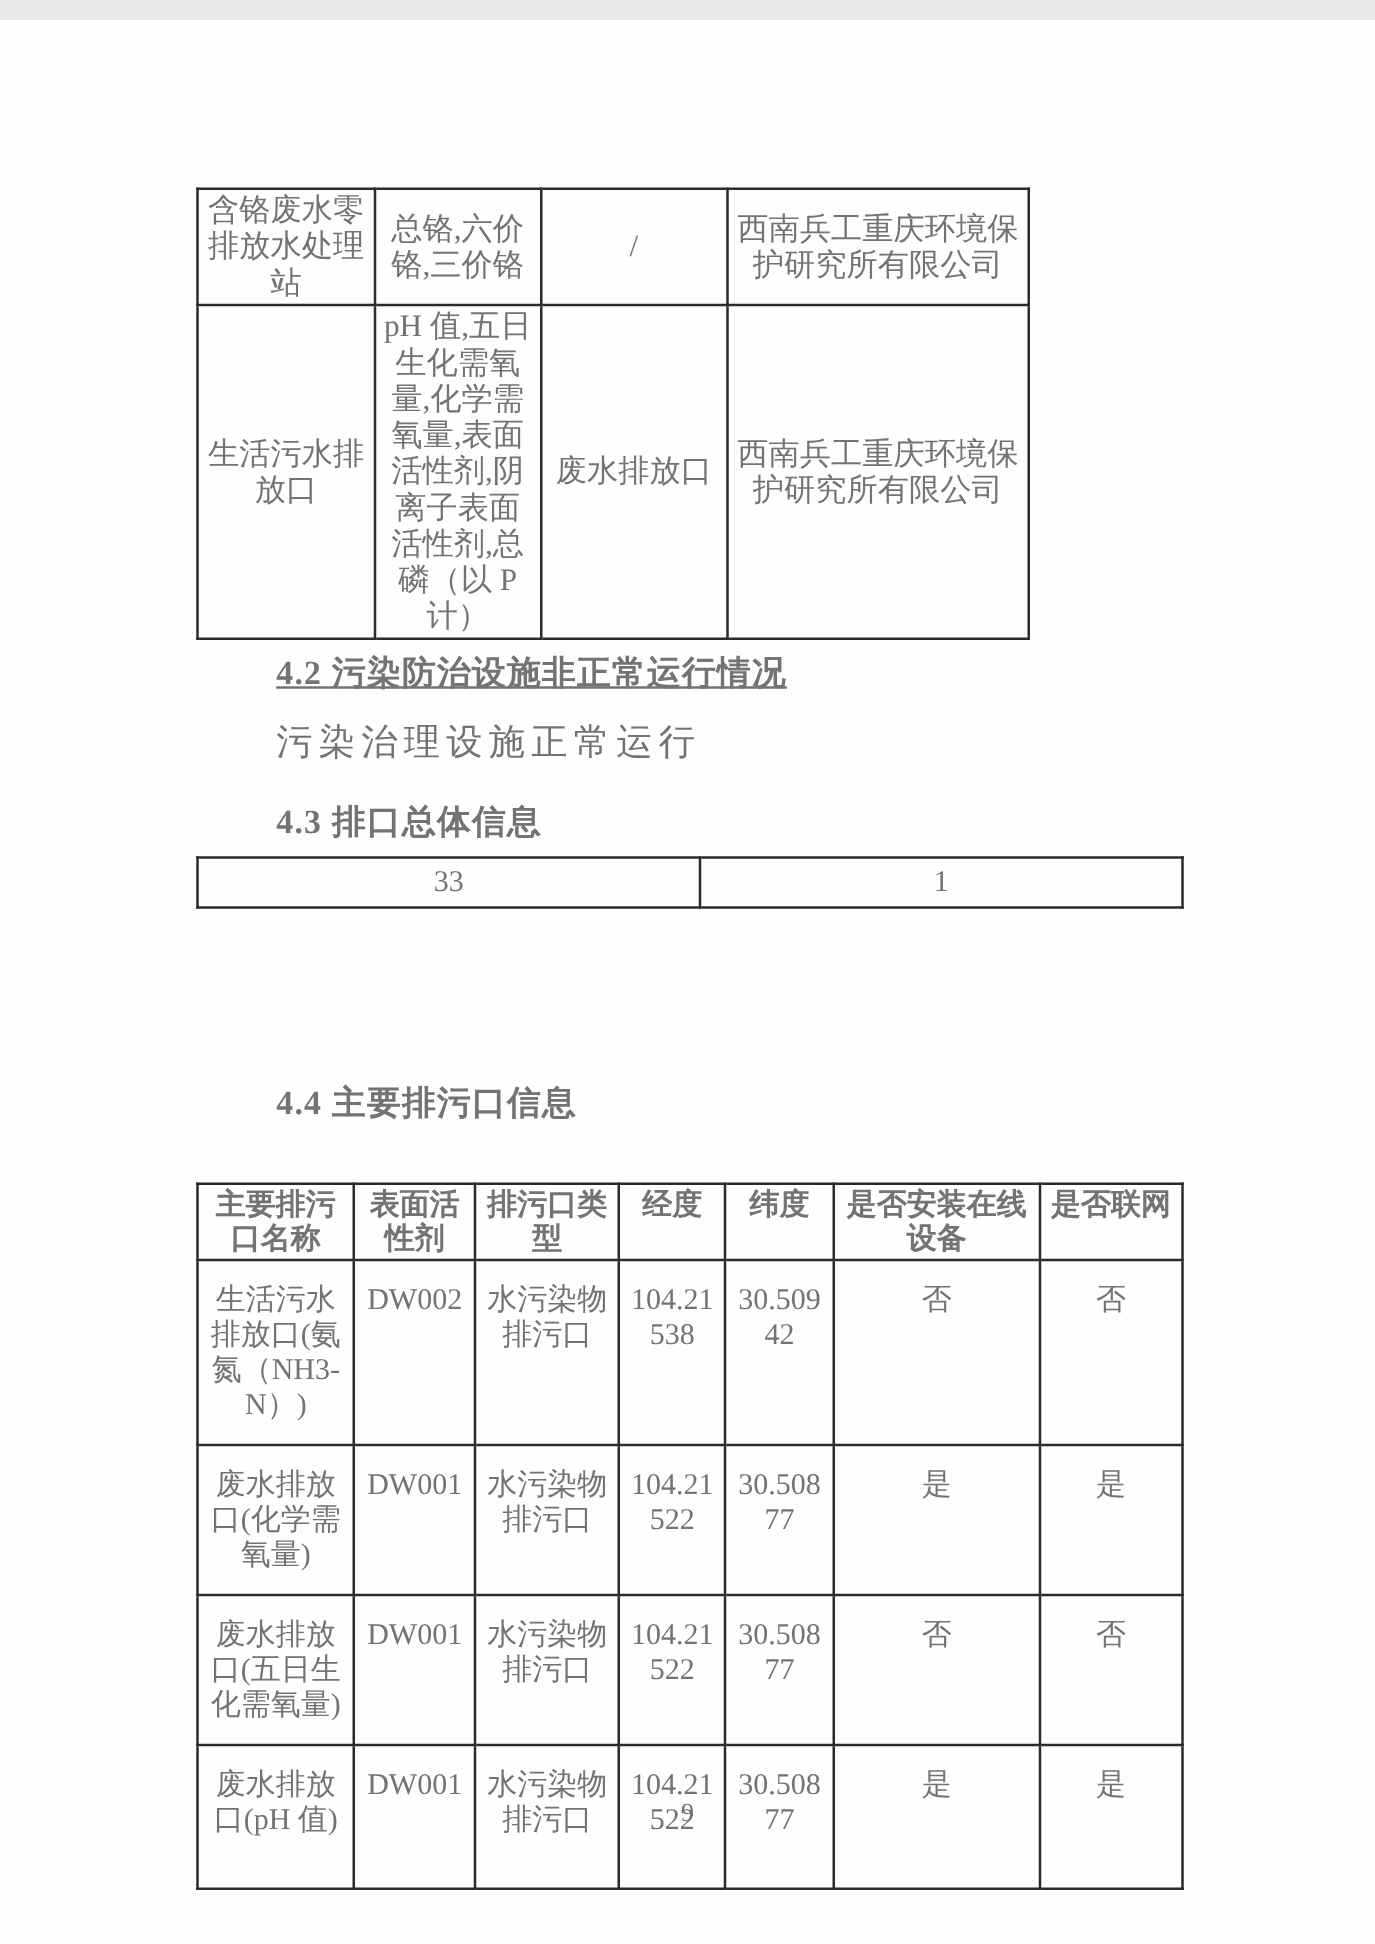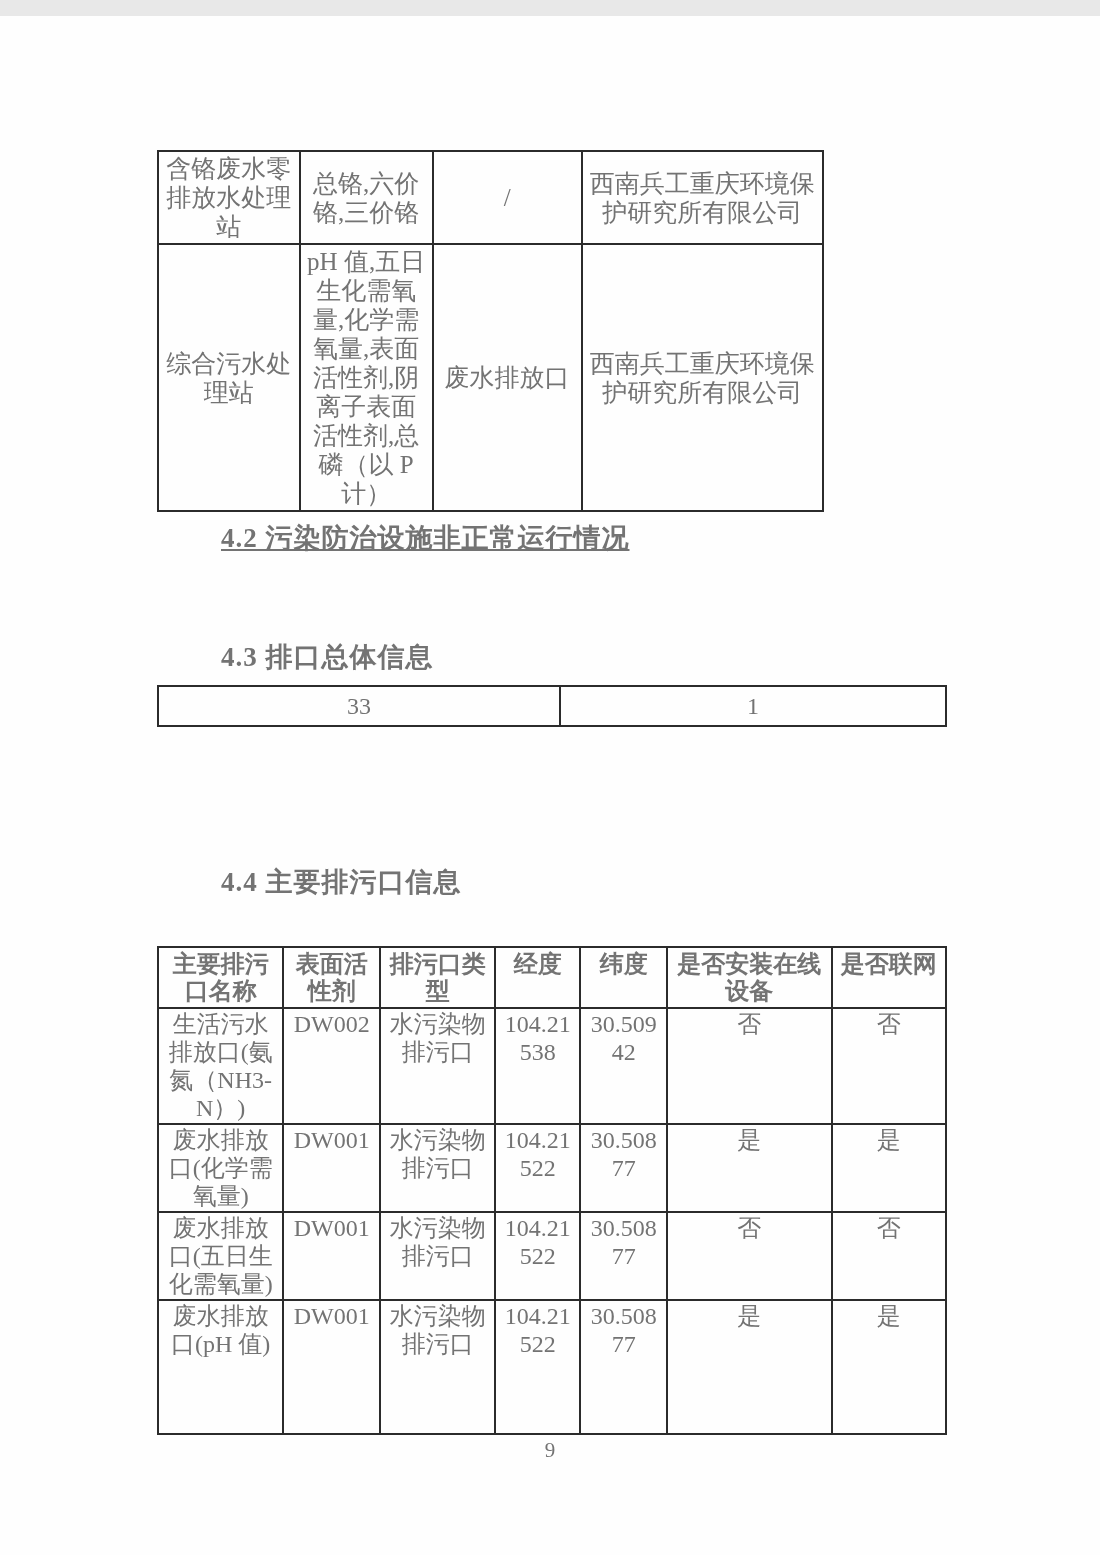--- a/index.html
+++ b/index.html
@@ -50,26 +50,26 @@
 
   
   .t4{position:absolute;left:157px;top:930px;width:790px;}
   .t4 th{
     height:55px;font-size:24px;line-height:27px;font-weight:700;
     font-family:"Liberation Sans","DejaVu Sans",sans-serif;
     vertical-align:top;padding:2px 4px;
   }
   .t4 td{
     font-size:24px;line-height:28px;vertical-align:top;
-    padding:1px 5px;
+    padding:17px 5px;
   }
   .t4 .rr1{height:109px;}
   .t4 .rr2{height:88px;}
   .t4 .rr3{height:70px;}
-  .t4 .rr4{height:134px;}
+  .t4 .rr4{height:115px;}
   .t4 .num{word-break:break-all;overflow-wrap:anywhere;}
 
   .pageno{
     position:absolute;left:0;top:1422px;width:1100px;
     text-align:center;font-size:21px;
   }
 </style>
 </head>
 <body>
 
@@ -83,29 +83,30 @@
         <col style="width:36.3%">
     </colgroup>
     <tbody>
         <tr class="r1">
       <td>含铬废水零排放水处理站</td>
       <td>总铬,六价铬,三价铬</td>
       <td>/</td>
       <td>西南兵工重庆环境保护研究所有限公司</td>
     </tr>
     <tr class="r2">
-      <td>综合污水处理站</td>
+      <td>生活污水排放口</td>
       <td>pH 值,五日生化需氧量,化学需氧量,表面活性剂,阴离子表面活性剂,总磷（以 P 计）</td>
       <td>废水排放口</td>
       <td>西南兵工重庆环境保护研究所有限公司</td>
     </tr>
   </tbody>
     </table>
 
   <div class="hd hd42">4.2 污染防治设施非正常运行情况</div>
+  <div class="para">污染治理设施正常运行</div>
 
   <div class="hd hd43">4.3 排口总体信息</div>
   <table class="t3">
     <colgroup>
         <col style="width:51%">
         <col style="width:49%">
       </colgroup>
     <tbody>
     <tr>
       <td>33</td>

